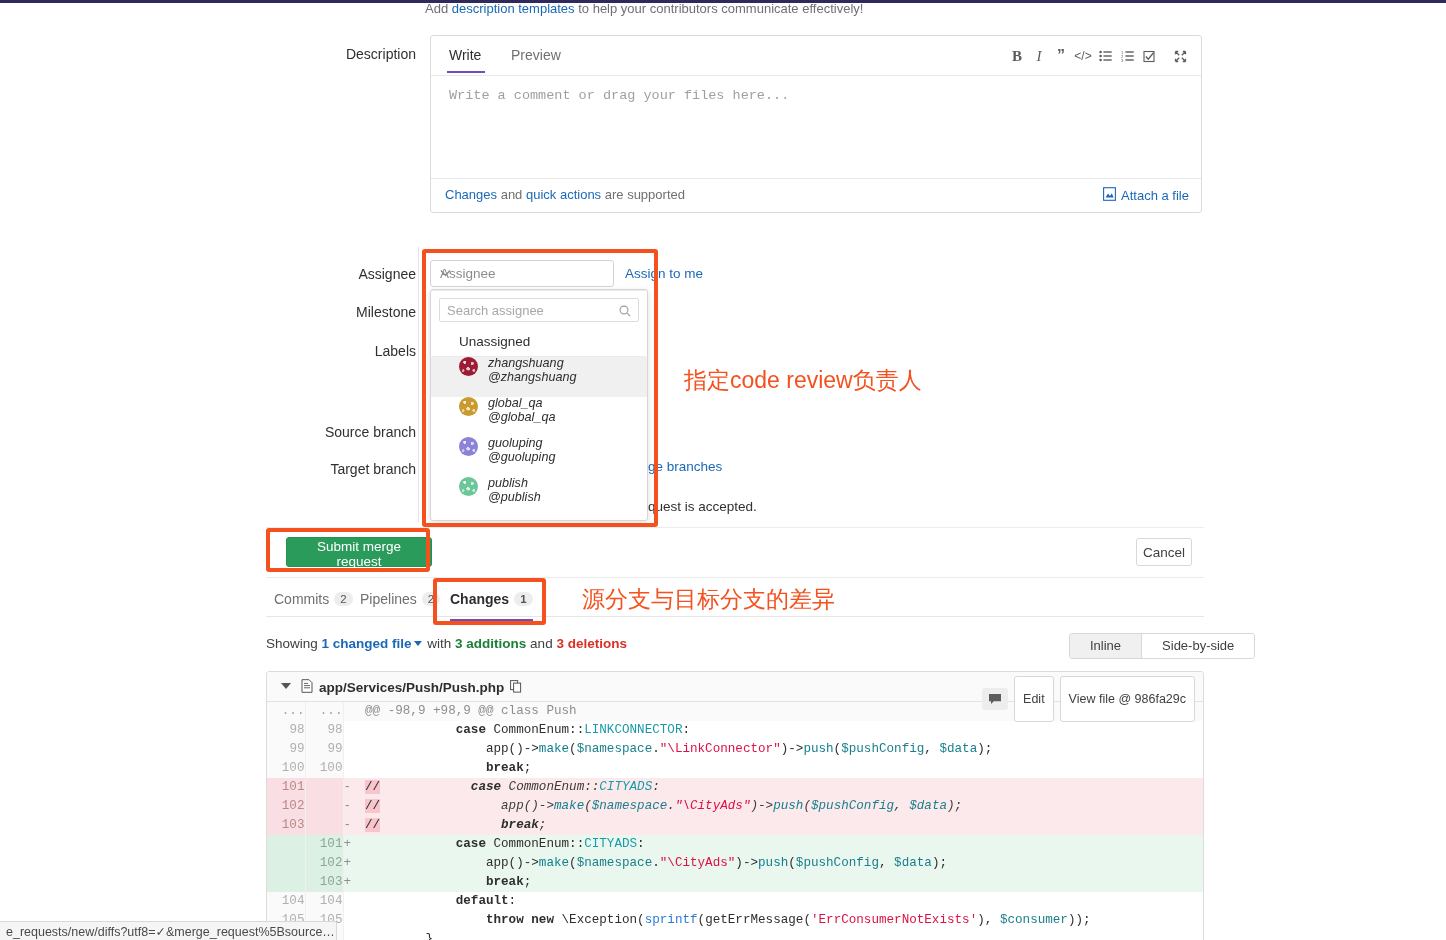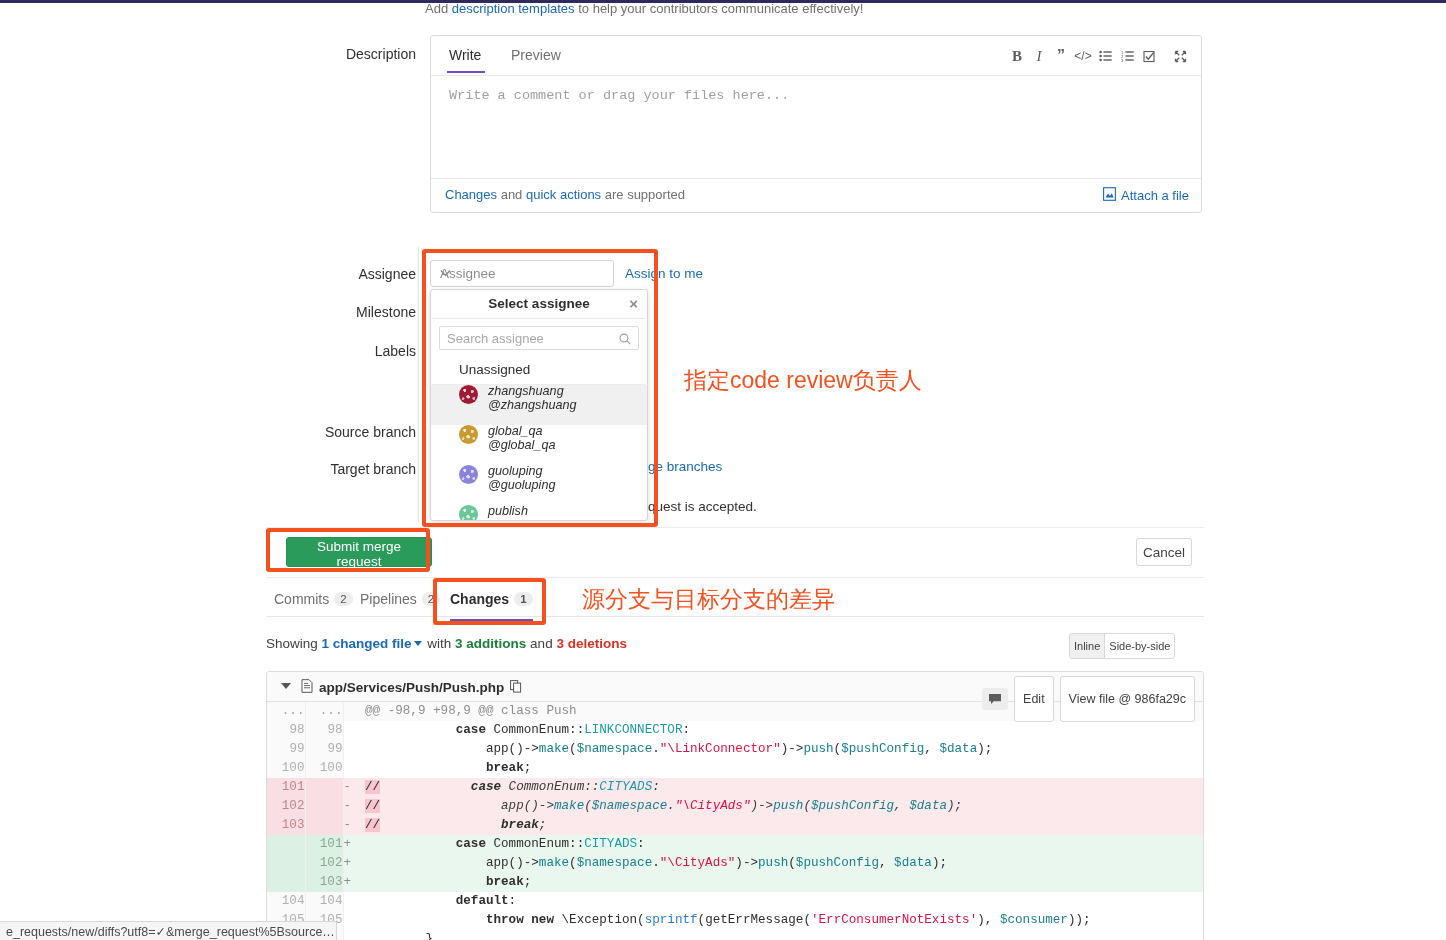--- a/index.html
+++ b/index.html
@@ -118,21 +118,21 @@
   
   .showing { position:absolute; left:266px; top:633px; font-size:13.5px; color:#404040; white-space:nowrap; }
   .showing .blue { color:#1b69b6; }
   .showing .green { color:#1a7f37; font-weight:bold; }
   .showing .red { color:#d93025; font-weight:bold; }
   .showing .bold { font-weight:bold; }
   .caret-dn { display:inline-block; width:0; height:0; border-left:4px solid transparent;
               border-right:4px solid transparent; border-top:5px solid #1b69b6; vertical-align:2px; margin:0 2px; }
   .seg { position:absolute; top:630px; height:26px; border:1px solid #d8d8d8; border-radius:3px; overflow:hidden; display:flex; }
   .seg { left:1069px; }
-  .seg div { font-size:11px; color:#404040; padding:0 4px; line-height:24px; cursor:pointer; background:#fff; }
+  .seg div { font-size:13px; color:#404040; padding:0 20px; line-height:24px; cursor:pointer; background:#fff; }
   .seg div.on { background:#f0f0f0; }
   .seg div + div { border-left:1px solid #d8d8d8; }
 
   
   .diff { position:absolute; left:266px; top:668px; width:938px; border:1px solid #dcdcdc;
           border-radius:3px; background:#fff; overflow:hidden; }
   .diff-head { position:relative; height:30px; background:#fafafa; border-bottom:1px solid #e2e2e2; }
   .dh-caret { position:absolute; left:14px; top:11px; width:0; height:0;
               border-left:5px solid transparent; border-right:5px solid transparent; border-top:6px solid #555; cursor:pointer; }
   .dh-file { position:absolute; left:34px; top:7px; font-size:13.5px; font-weight:bold; color:#2e2e2e; display:flex; gap:6px; align-items:center; }
@@ -252,24 +252,20 @@
     <span>Assignee</span>
     <span class="chev">
       <svg width="11" height="9" viewBox="0 0 11 9">
           <path d="M1 1.6 L5.5 6.4 L10 1.6" fill="none" stroke="#8c8c8c" stroke-width="1.5"></path>
         </svg>
     </span>
   </div>
   <div class="assign-me">Assign to me</div>
 
   <div class="dd">
-    <div class="dd-title">
-      <span>Select assignee</span>
-      <span class="dd-x">×</span>
-    </div>
     <div class="dd-sep"></div>
     <div class="dd-search-wrap">
       <input class="dd-search" placeholder="Search assignee" style="">
       <span class="dd-search-ico">
         <svg width="12" height="12" viewBox="0 0 12 12">
             <circle cx="5" cy="5" r="3.9" fill="none" stroke="#9b9b9b" stroke-width="1.1"></circle>
             <path d="M8.1 8.1 L11.2 11.2" stroke="#9b9b9b" stroke-width="1.1"></path>
           </svg>
       </span>
     </div>

